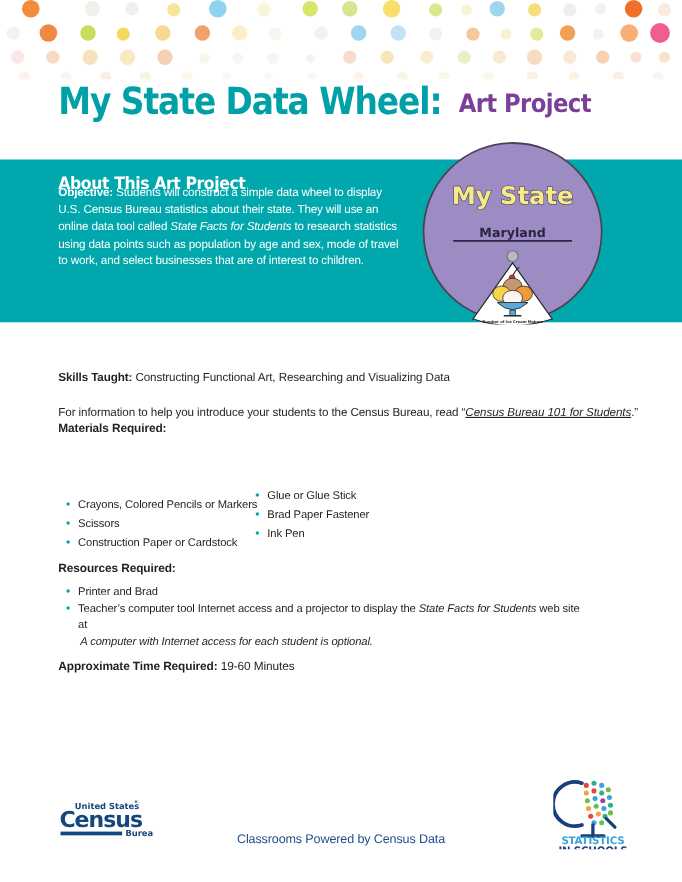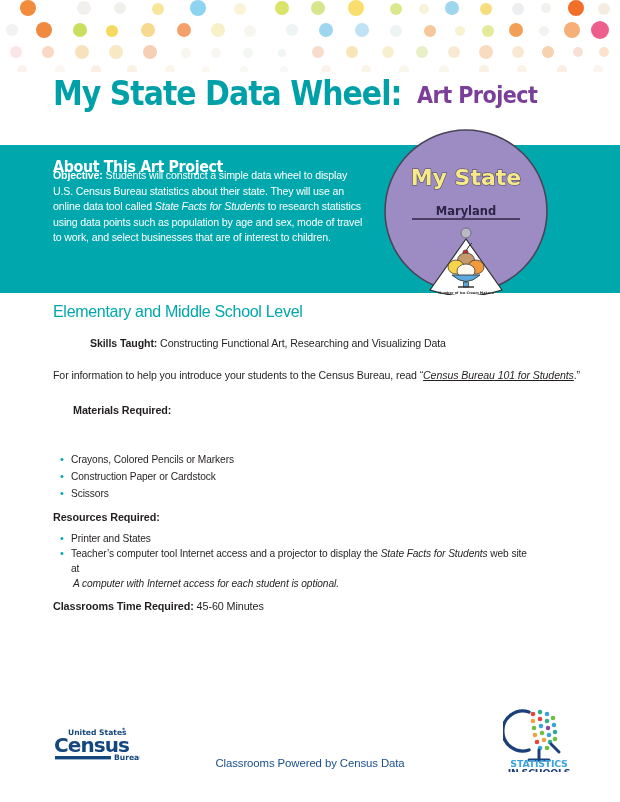--- a/index.html
+++ b/index.html
@@ -121,21 +121,20 @@
     font-size: 16px;
     letter-spacing: -0.3px;
   }
   .skills-line {
     position: absolute;
     left: 53px;
     top: 337px;
     font-size: 10.6px;
     letter-spacing: -0.1px;
     color: #231f20;
-    margin-left: 37px;
   }
   .skills-line .lead { font-weight: bold; }
 
   .info-line {
     position: absolute;
     left: 53px;
     top: 369px;
     font-size: 10.6px;
     letter-spacing: -0.1px;
     color: #231f20;
@@ -147,21 +146,21 @@
   }
 
   .sec-head {
     position: absolute;
     left: 53px;
     font-size: 10.8px;
     font-weight: bold;
     color: #231f20;
     letter-spacing: -0.1px;
   }
-  #materials-head { top: 404px; margin-left: 20px; }
+  #materials-head { top: 384px; }
   #resources-head { top: 511px; }
 
   .mat-col {
     position: absolute;
     font-size: 10.2px;
     color: #231f20;
     letter-spacing: -0.1px;
   }
   #mat-col-1 { left: 60px; top: 451px; }
   #mat-col-2 { left: 232px; top: 443px; }
@@ -371,52 +370,56 @@
         <path d="M70 148 q14 13 28 0 z" fill="#5aa9dd" stroke="#2a2a2a" stroke-width="0.8"></path>
         <rect x="81.5" y="155" width="5" height="5" fill="#5aa9dd" stroke="#2a2a2a" stroke-width="0.7"></rect>
         <path d="M76 160 h16" stroke="#2a2a2a" stroke-width="1.4" fill="none"></path>
 
         <text x="84" y="167" text-anchor="middle" font-family="DejaVu Sans, sans-serif" font-size="3.4" font-weight="bold" fill="#2a2a2a">Number of Ice Cream Makers</text>
         <text x="84" y="173" text-anchor="middle" font-family="DejaVu Sans, sans-serif" font-size="4.4" font-weight="bold" fill="#2a2a2a">8</text>
       </g>
     </svg>
   </div>
 
-  <div class="level-head">Elementary and Middle School Level</div>
 
   <div class="skills-line">
     <span class="lead">Skills Taught:</span><span> Constructing Functional Art, Researching and Visualizing Data</span>
   </div>
 
   <div class="info-line">
     <span>For information to help you introduce your students to the Census Bureau, read “</span><a class="link" href="#">Census Bureau 101 for Students</a><span>.”</span>
   </div>
 
   <div class="sec-head" id="materials-head">Materials Required:</div>
 
   <div class="mat-col" id="mat-col-1">
       <span class="bullet-row"><span class="bullet">•</span><span>Crayons, Colored Pencils or Markers</span></span>
+      <span class="bullet-row"><span class="bullet">•</span><span>Scissors</span></span>
       <span class="bullet-row"><span class="bullet">•</span><span>Construction Paper or Cardstock</span></span>
-      <span class="bullet-row"><span class="bullet">•</span><span>Scissors</span></span>
+    </div>
+  <div class="mat-col" id="mat-col-2">
+      <span class="bullet-row"><span class="bullet">•</span><span>Glue or Glue Stick</span></span>
+      <span class="bullet-row"><span class="bullet">•</span><span>Brad Paper Fastener</span></span>
+      <span class="bullet-row"><span class="bullet">•</span><span>Ink Pen</span></span>
     </div>
 
   <div class="sec-head" id="resources-head">Resources Required:</div>
 
   <div class="res-list">
     <span class="res-item">
-      <span class="bullet">•</span><span>Printer and States</span>
+      <span class="bullet">•</span><span>Printer and Brad</span>
     </span>
     <span class="res-item">
       <span class="bullet">•</span><span>Teacher’s computer tool Internet access and a projector to display the </span><em>State Facts for Students</em><span> web site at</span>
     </span>
     <span class="res-note">A computer with Internet access for each student is optional.</span>
   </div>
 
   <div class="time-line">
-    <span class="lead">Classrooms Time Required:</span><span> 45-60 Minutes</span>
+    <span class="lead">Approximate Time Required:</span><span> 19-60 Minutes</span>
   </div>
 
   <div class="census-logo">
     <svg width="86" height="38" viewBox="0 0 86 38">
       <text x="14" y="9" font-family="DejaVu Sans, sans-serif" font-size="7.6" font-weight="bold" fill="#14477d">United States</text>
       <text x="68" y="6" font-family="DejaVu Sans, sans-serif" font-size="6" font-weight="bold" fill="#14477d">*</text>
       <text x="0" y="26" font-family="DejaVu Sans, sans-serif" font-size="20" font-weight="bold" fill="#14477d" letter-spacing="-0.9">Census</text>
       <rect x="1" y="30" width="56" height="3.4" fill="#14477d"></rect>
       <text x="60" y="34" font-family="DejaVu Sans, sans-serif" font-size="7.6" font-weight="bold" fill="#14477d">Bureau</text>
     </svg>

